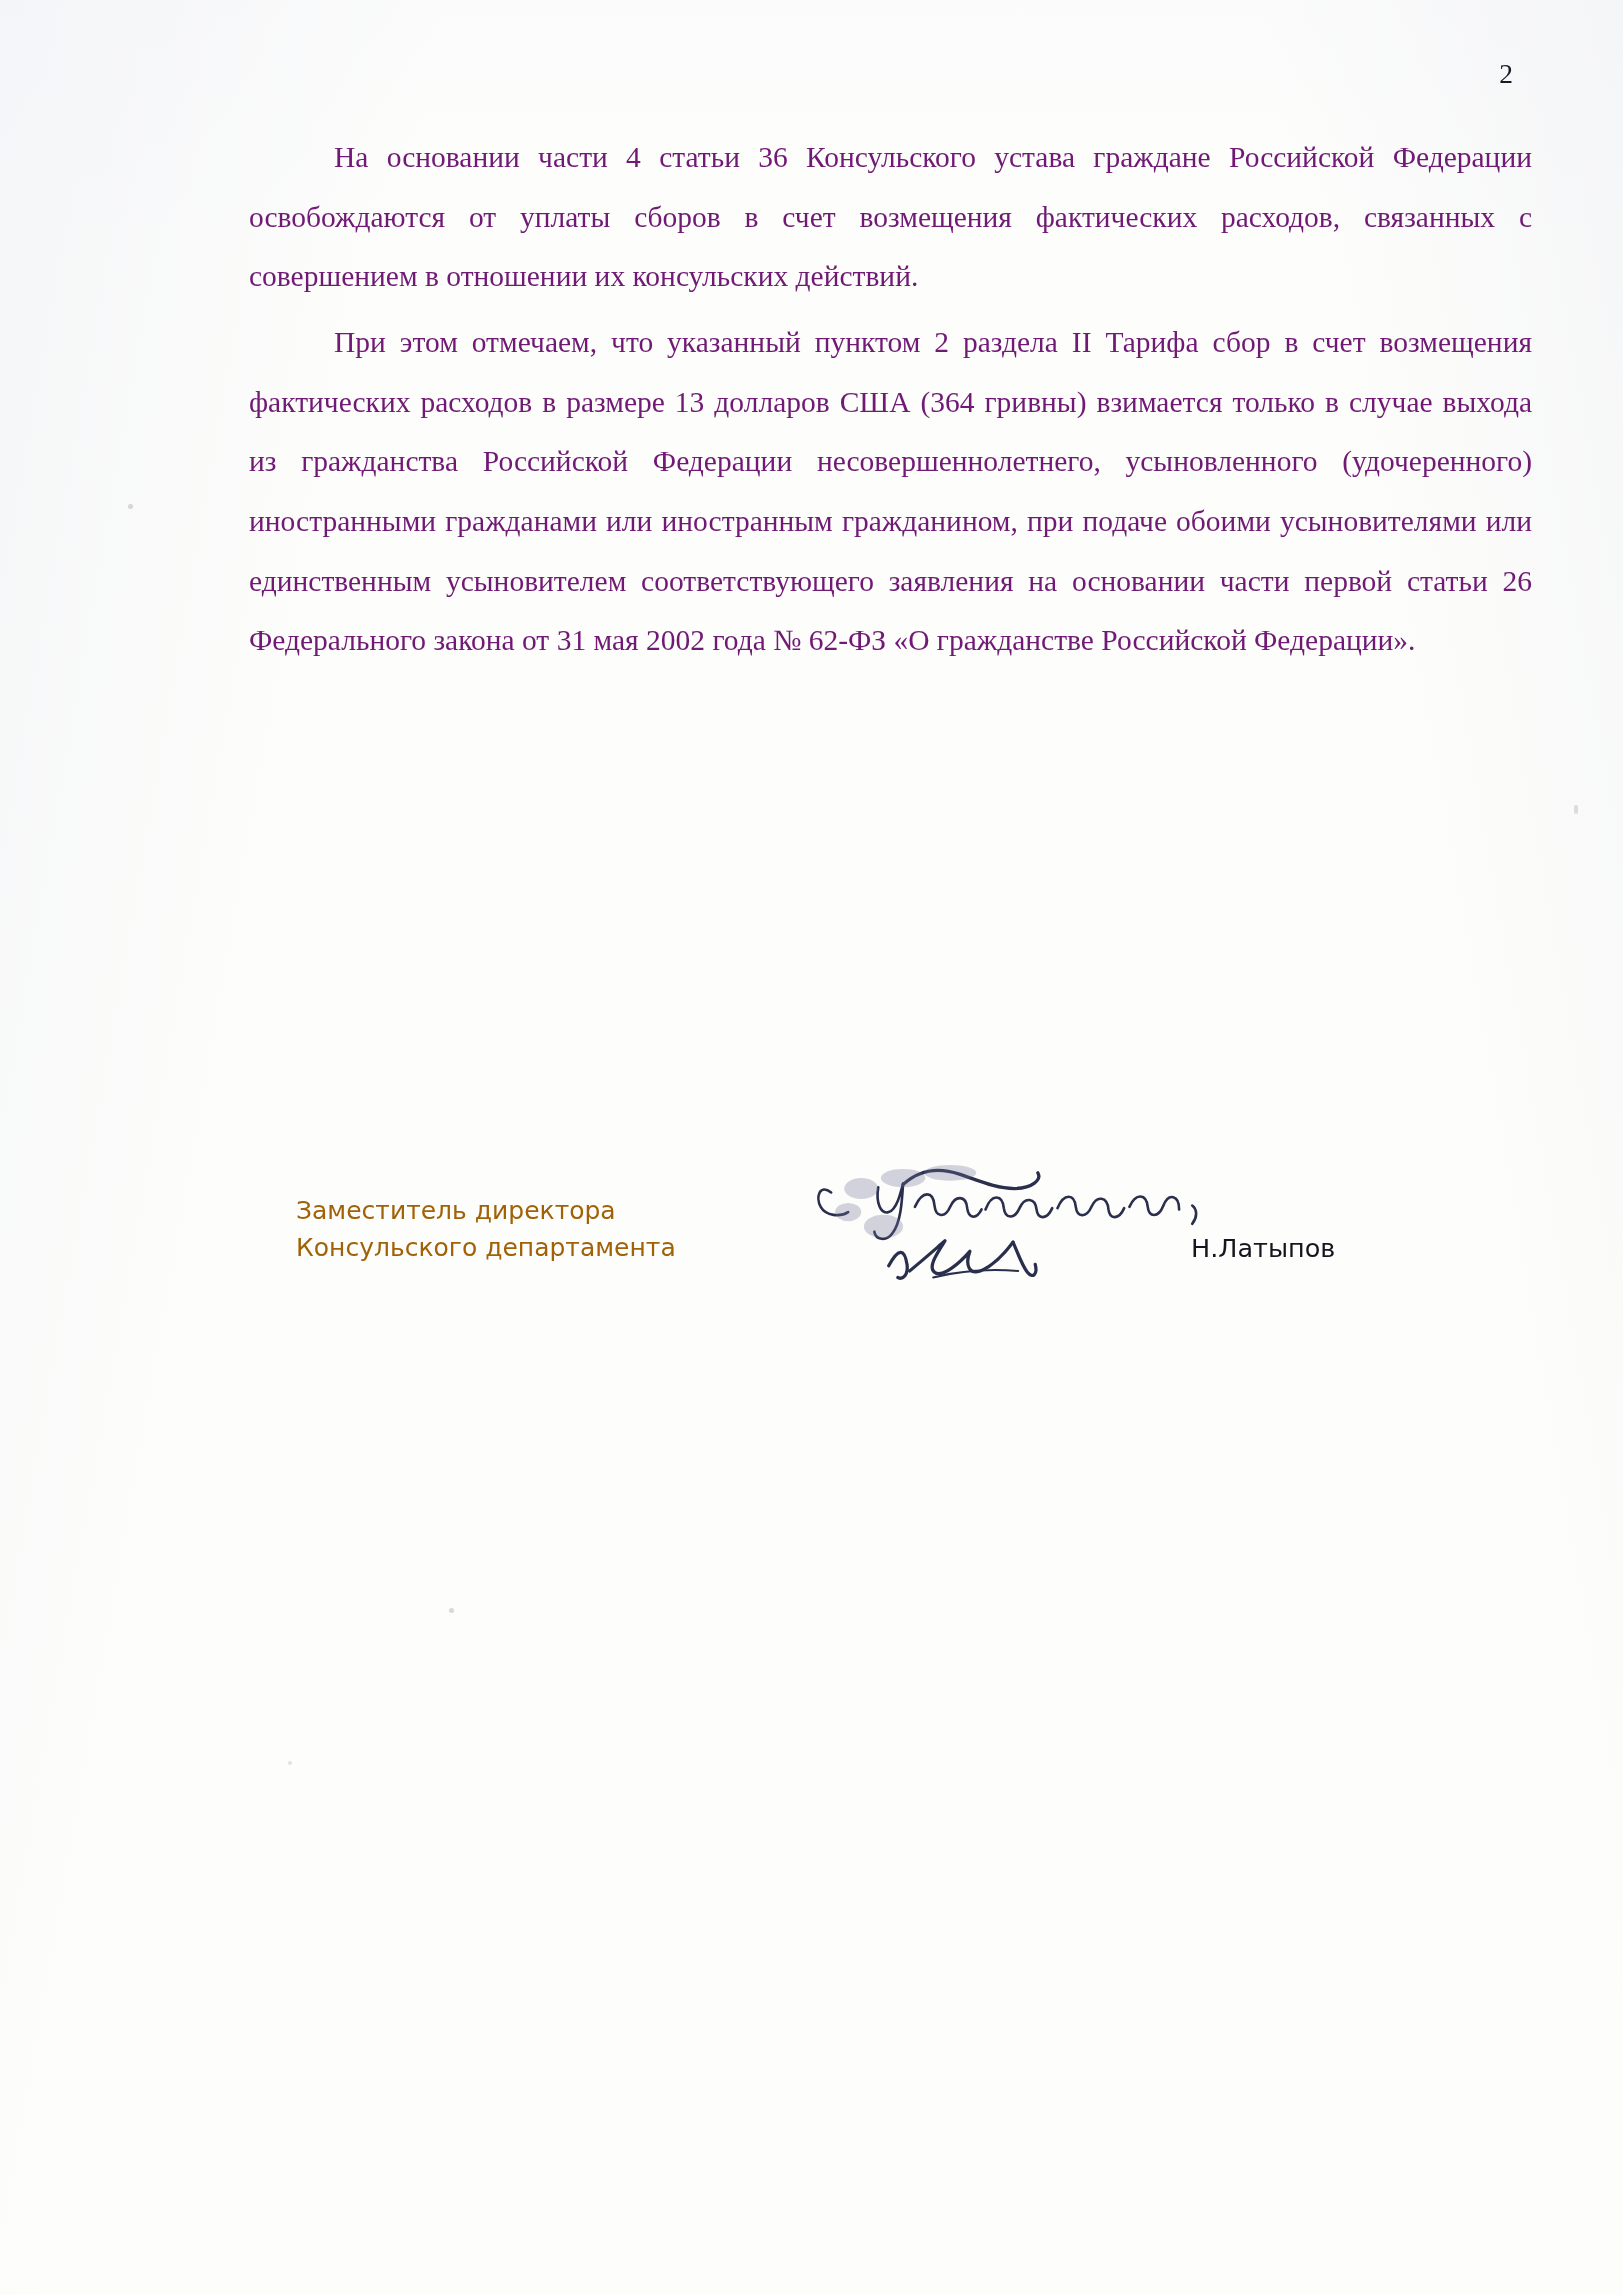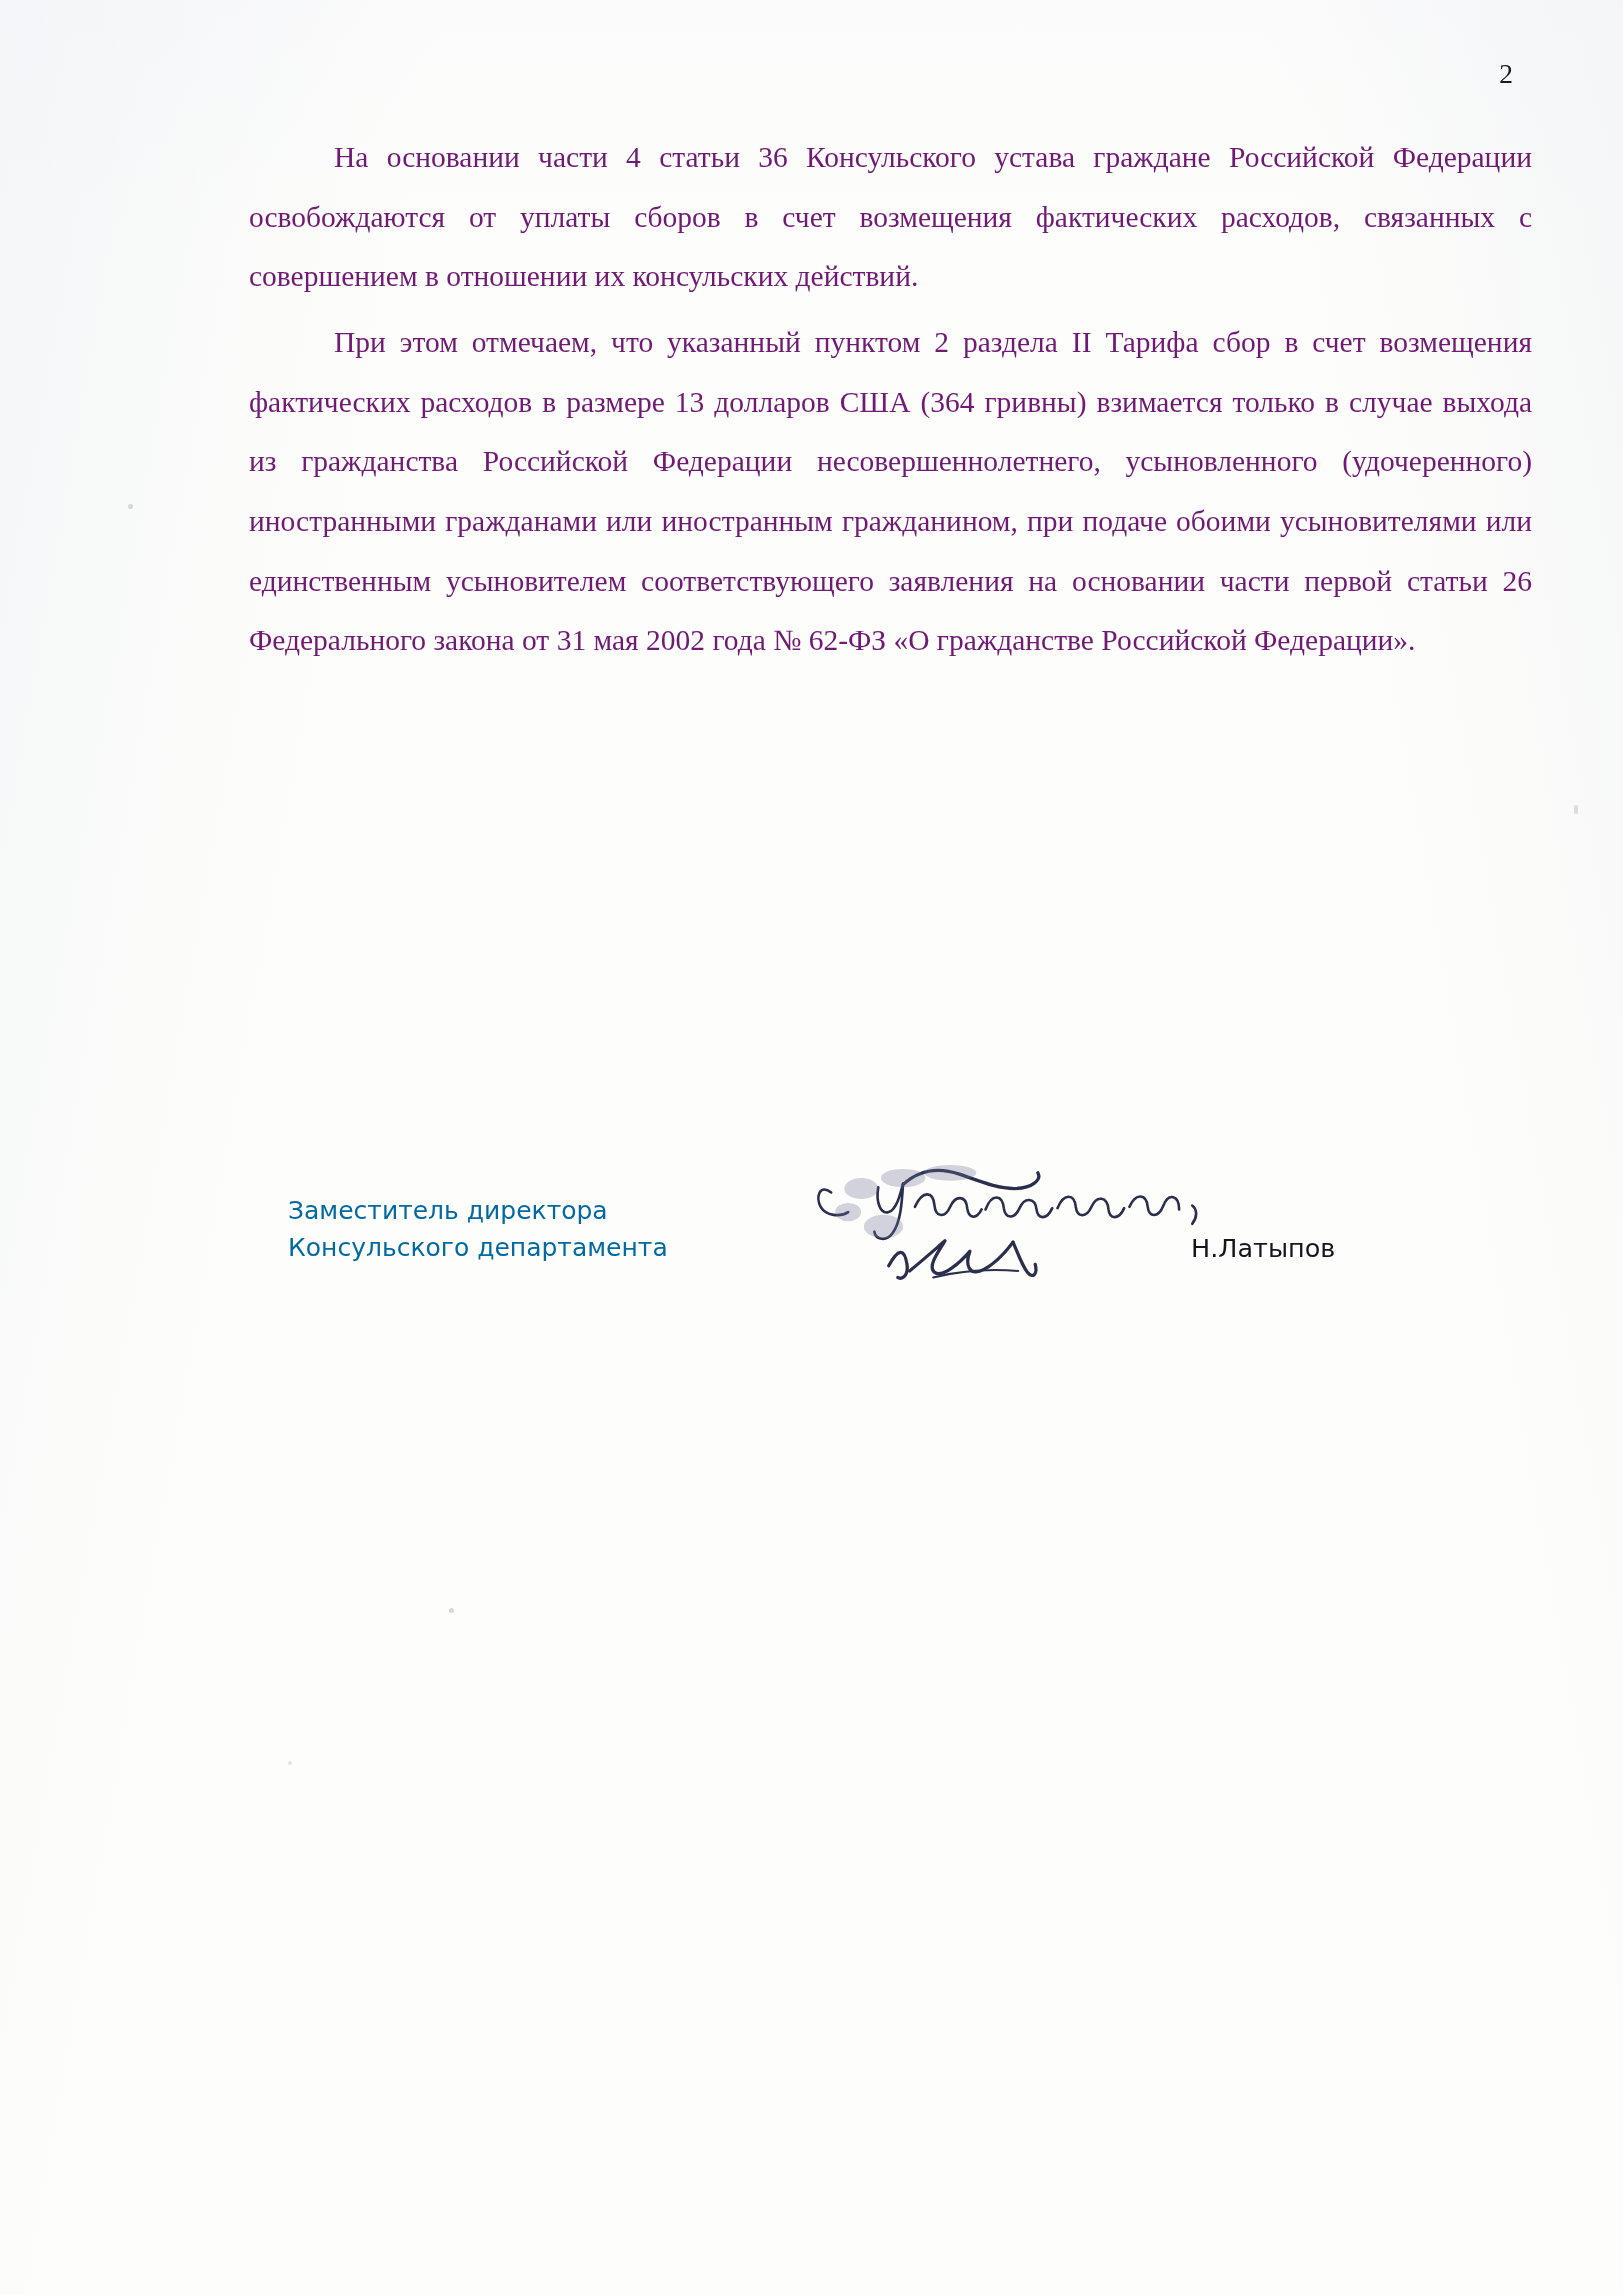--- a/index.html
+++ b/index.html
@@ -60,26 +60,26 @@
   }
   .signature-block {
     position: absolute;
     left: 288px;
     top: 1175px;
     width: 1244px;
     height: 170px;
   }
   .signer-role {
     position: absolute;
-    left: 0;
+    left: 8px;
     top: 18.3px;
     font-family: "DejaVu Sans", sans-serif;
     font-size: 25px;
     line-height: 1.45;
-    color: #0369a1;
+    color: #a16207;
     white-space: pre-line;
   }
   .signer-name {
     position: absolute;
     left: 903px;
     top: 58px;
     font-family: "DejaVu Sans", sans-serif;
     font-size: 25.5px;
     color: #15151f;
   }

